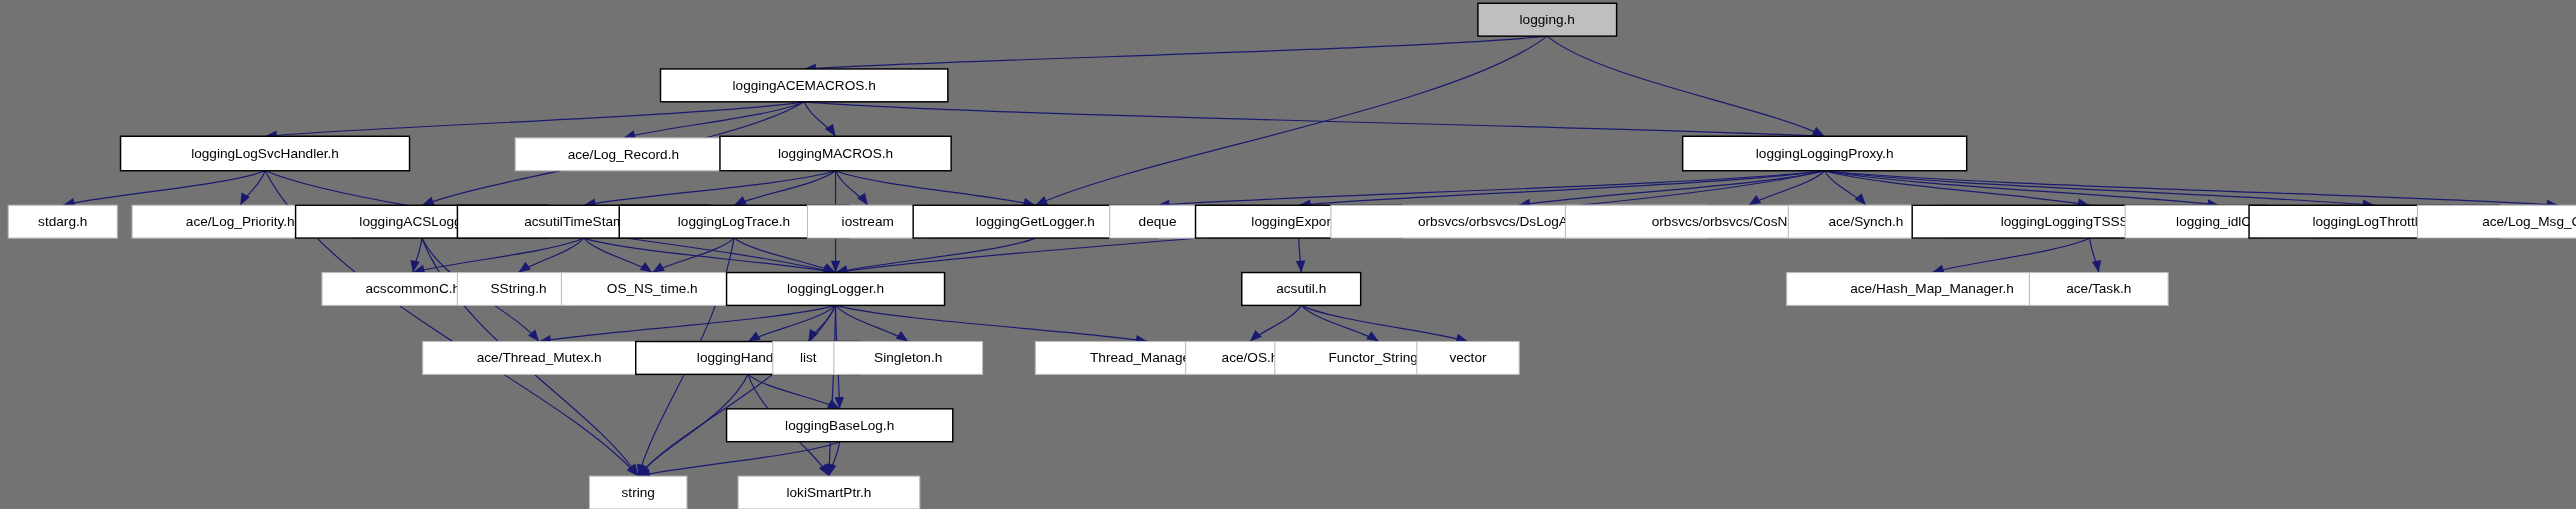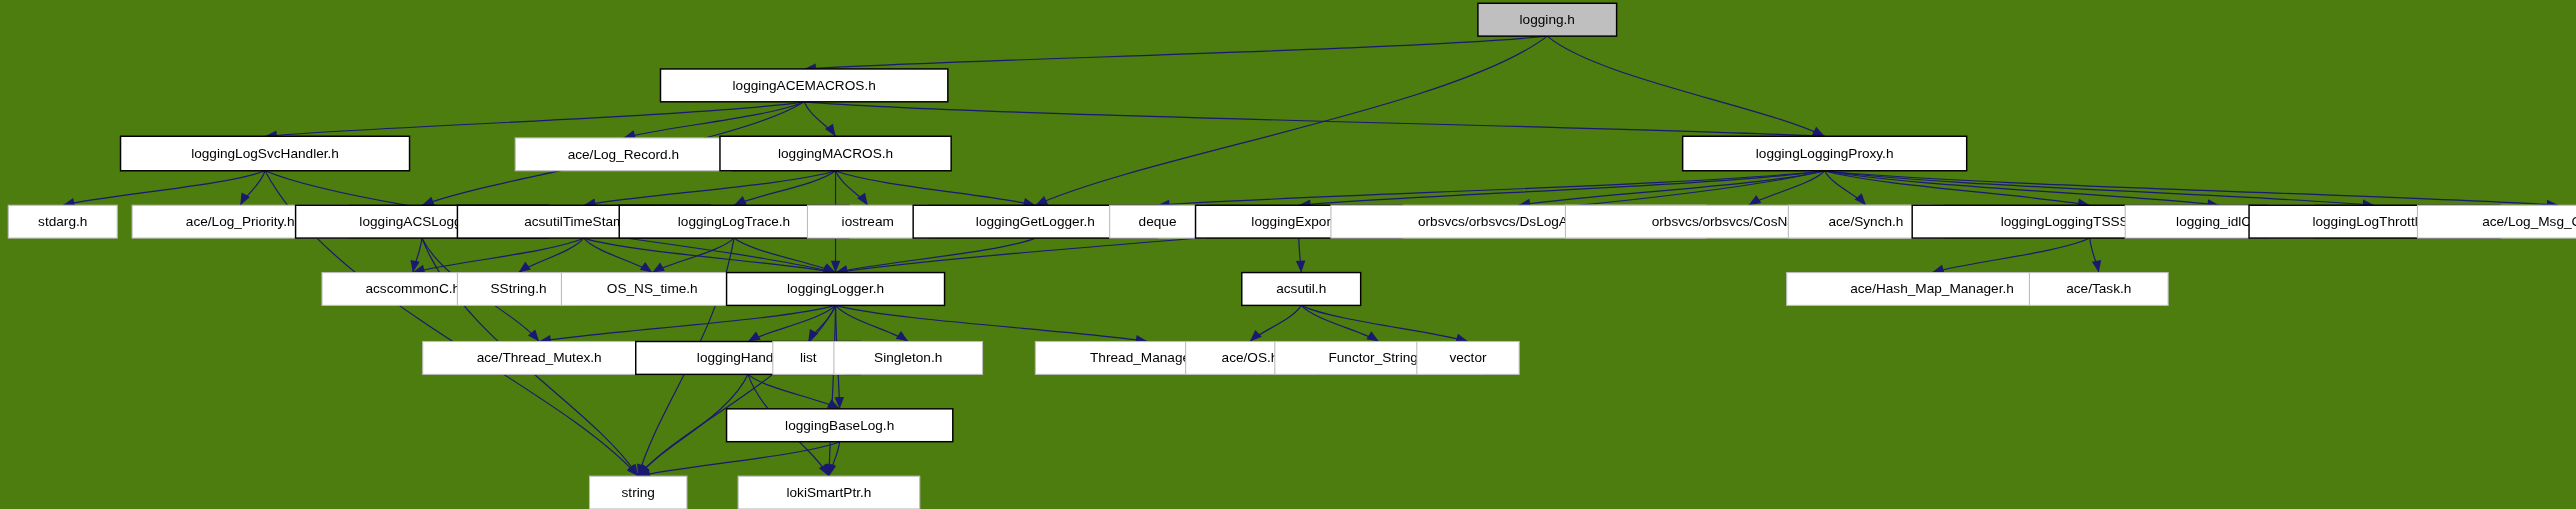--- a/index.html
+++ b/index.html
@@ -4,21 +4,21 @@
 <style>
   html, body {
     margin: 0;
     padding: 0;
     background: #ffffff;
   }
   #graph-root {
     position: relative;
     width: 2576px;
     height: 509px;
-    background: #4d7c0f;
+    background: #737373;
     font-family: "Liberation Sans", sans-serif;
     overflow: hidden;
   }
   svg#graph-svg {
     position: absolute;
     left: 0;
     top: 0;
     width: 2576px;
     height: 509px;
     display: block;

